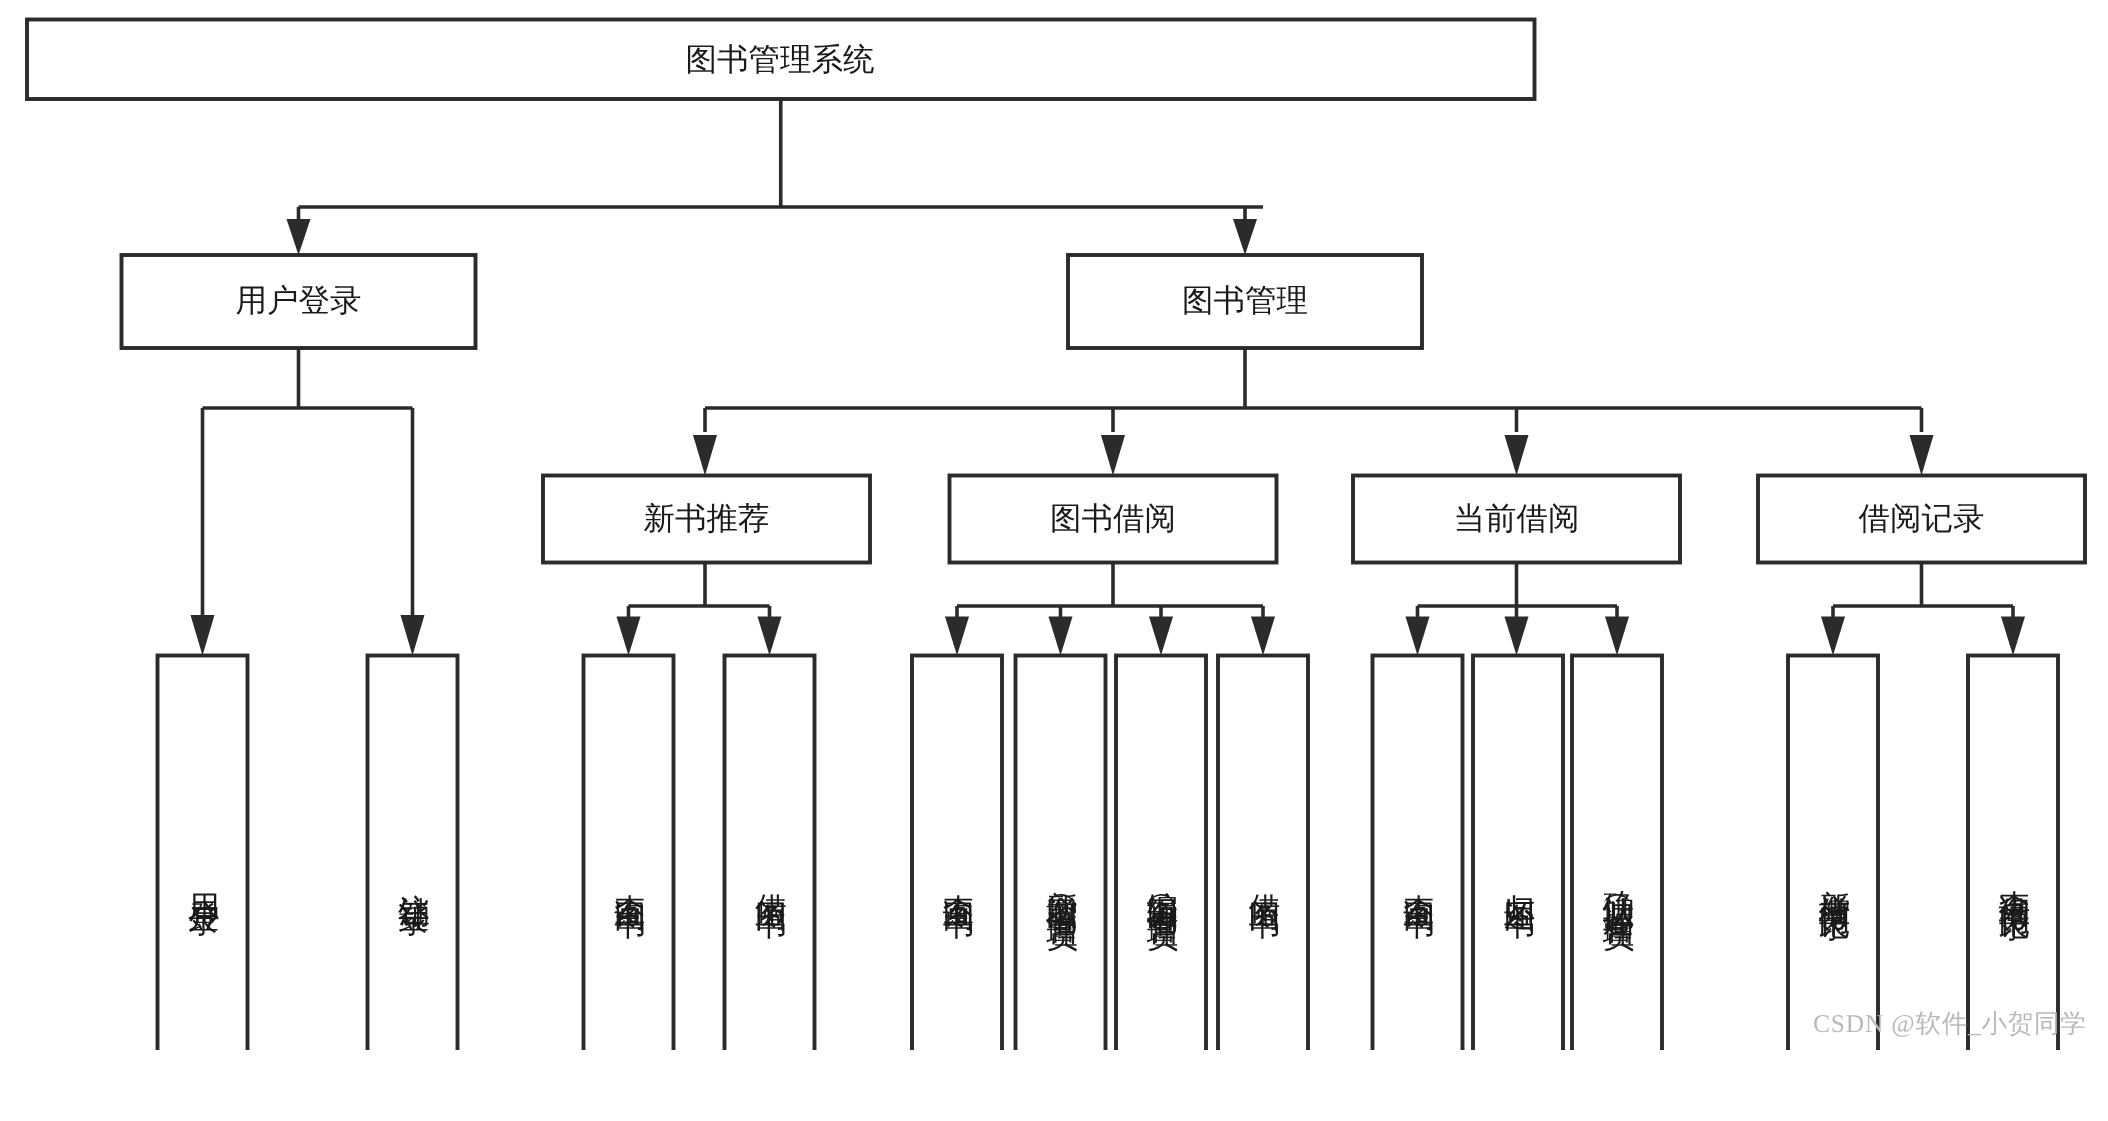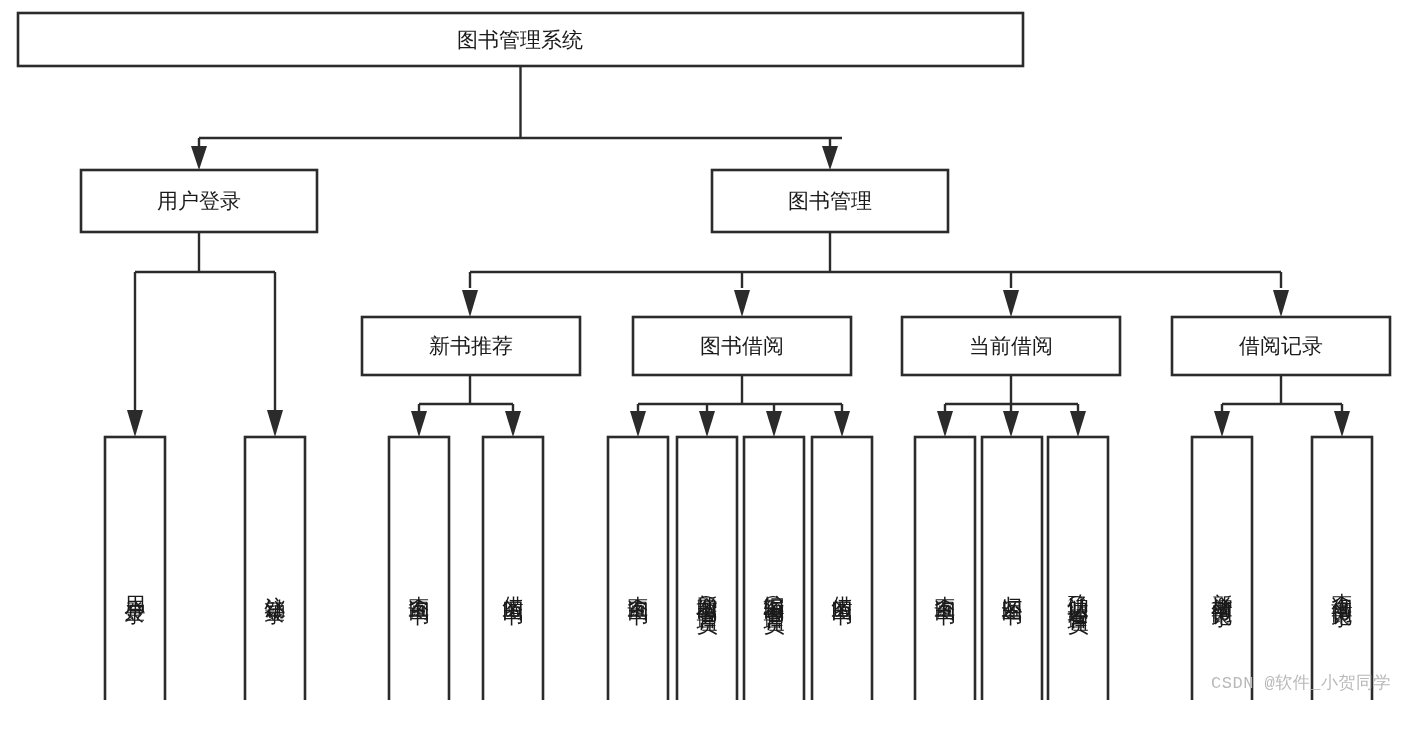--- a/index.html
+++ b/index.html
@@ -44,21 +44,21 @@
     fill: #1a1a1a;
     font-family: "Liberation Sans", "DejaVu Sans", sans-serif;
     font-size: 21px;
     text-anchor: middle;
     dominant-baseline: middle;
   }
   .watermark {
     position: absolute;
     right: 14px;
     bottom: 6px;
-    font-family: Liberation Mono, monospace;
+    font-family: Liberation Serif, serif;
     font-size: 17px;
     color: #b9b9b9;
     letter-spacing: 0.5px;
     white-space: nowrap;
     pointer-events: none;
   }
 </style>
 </head>
 <body>
 

